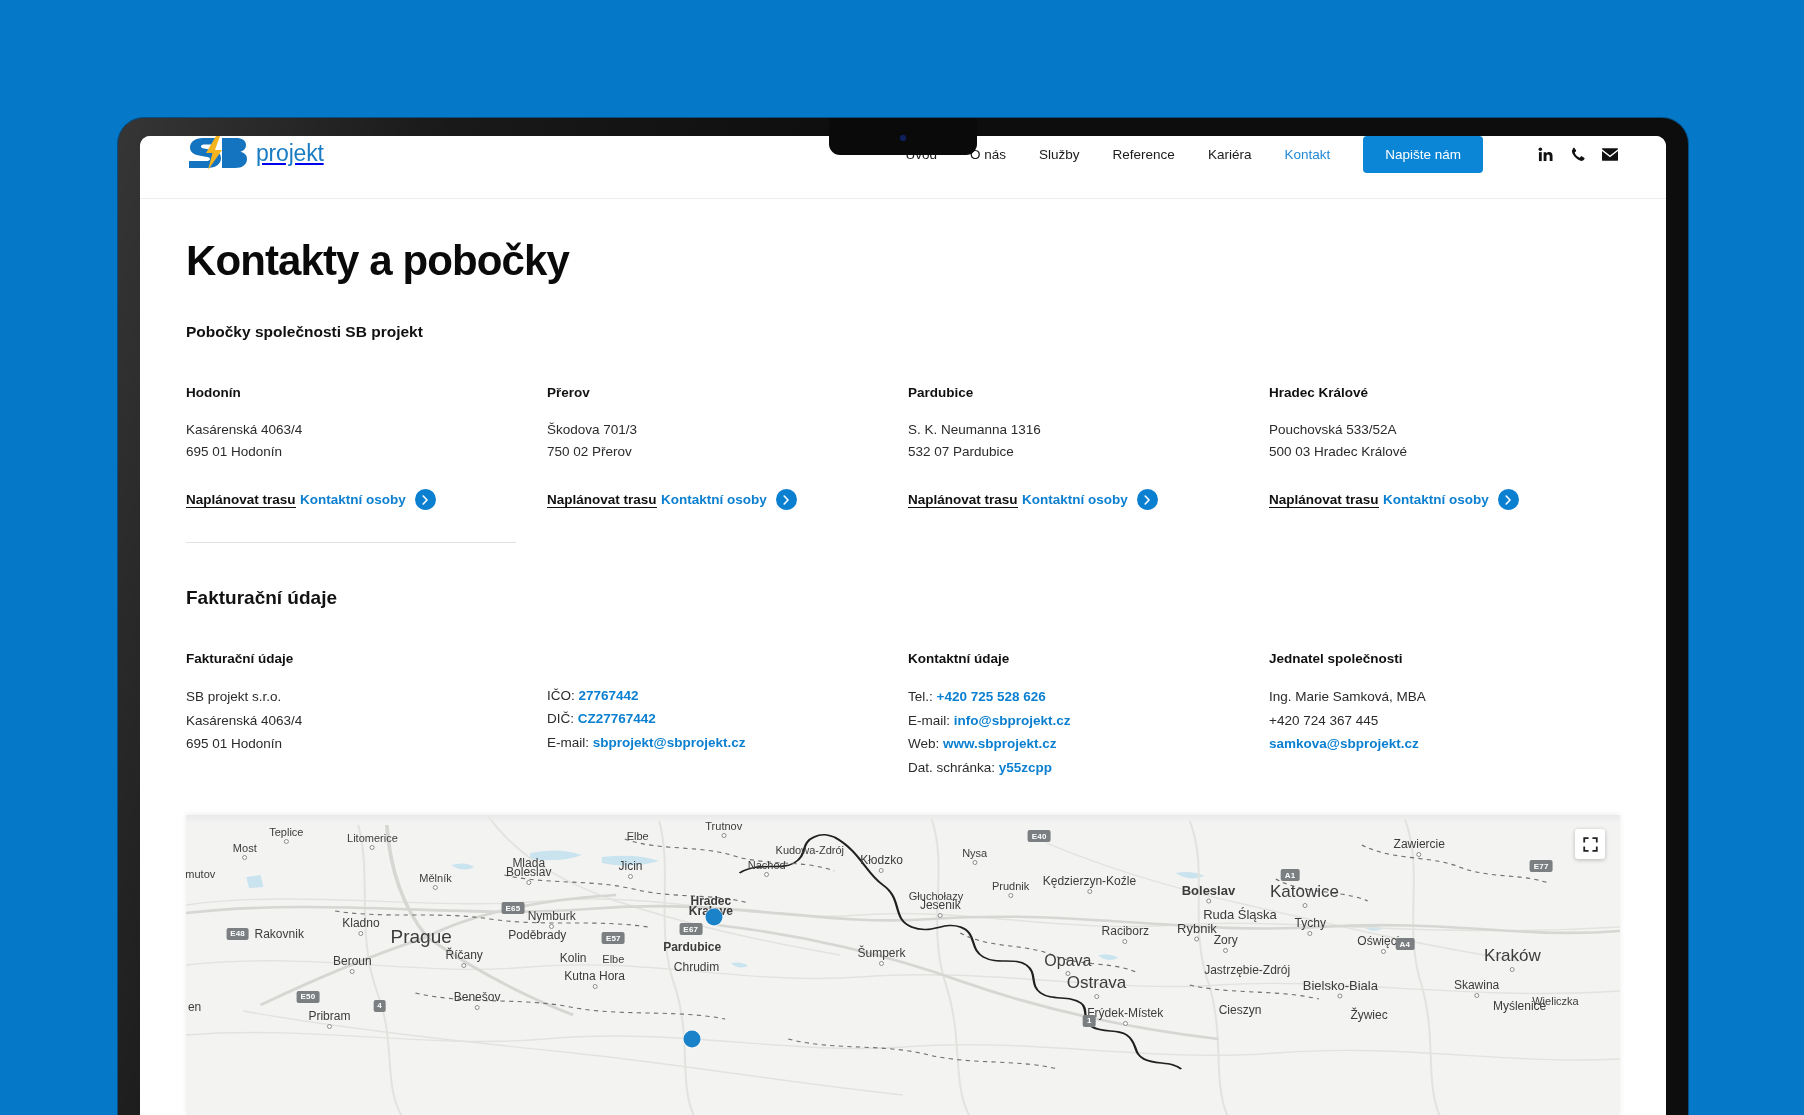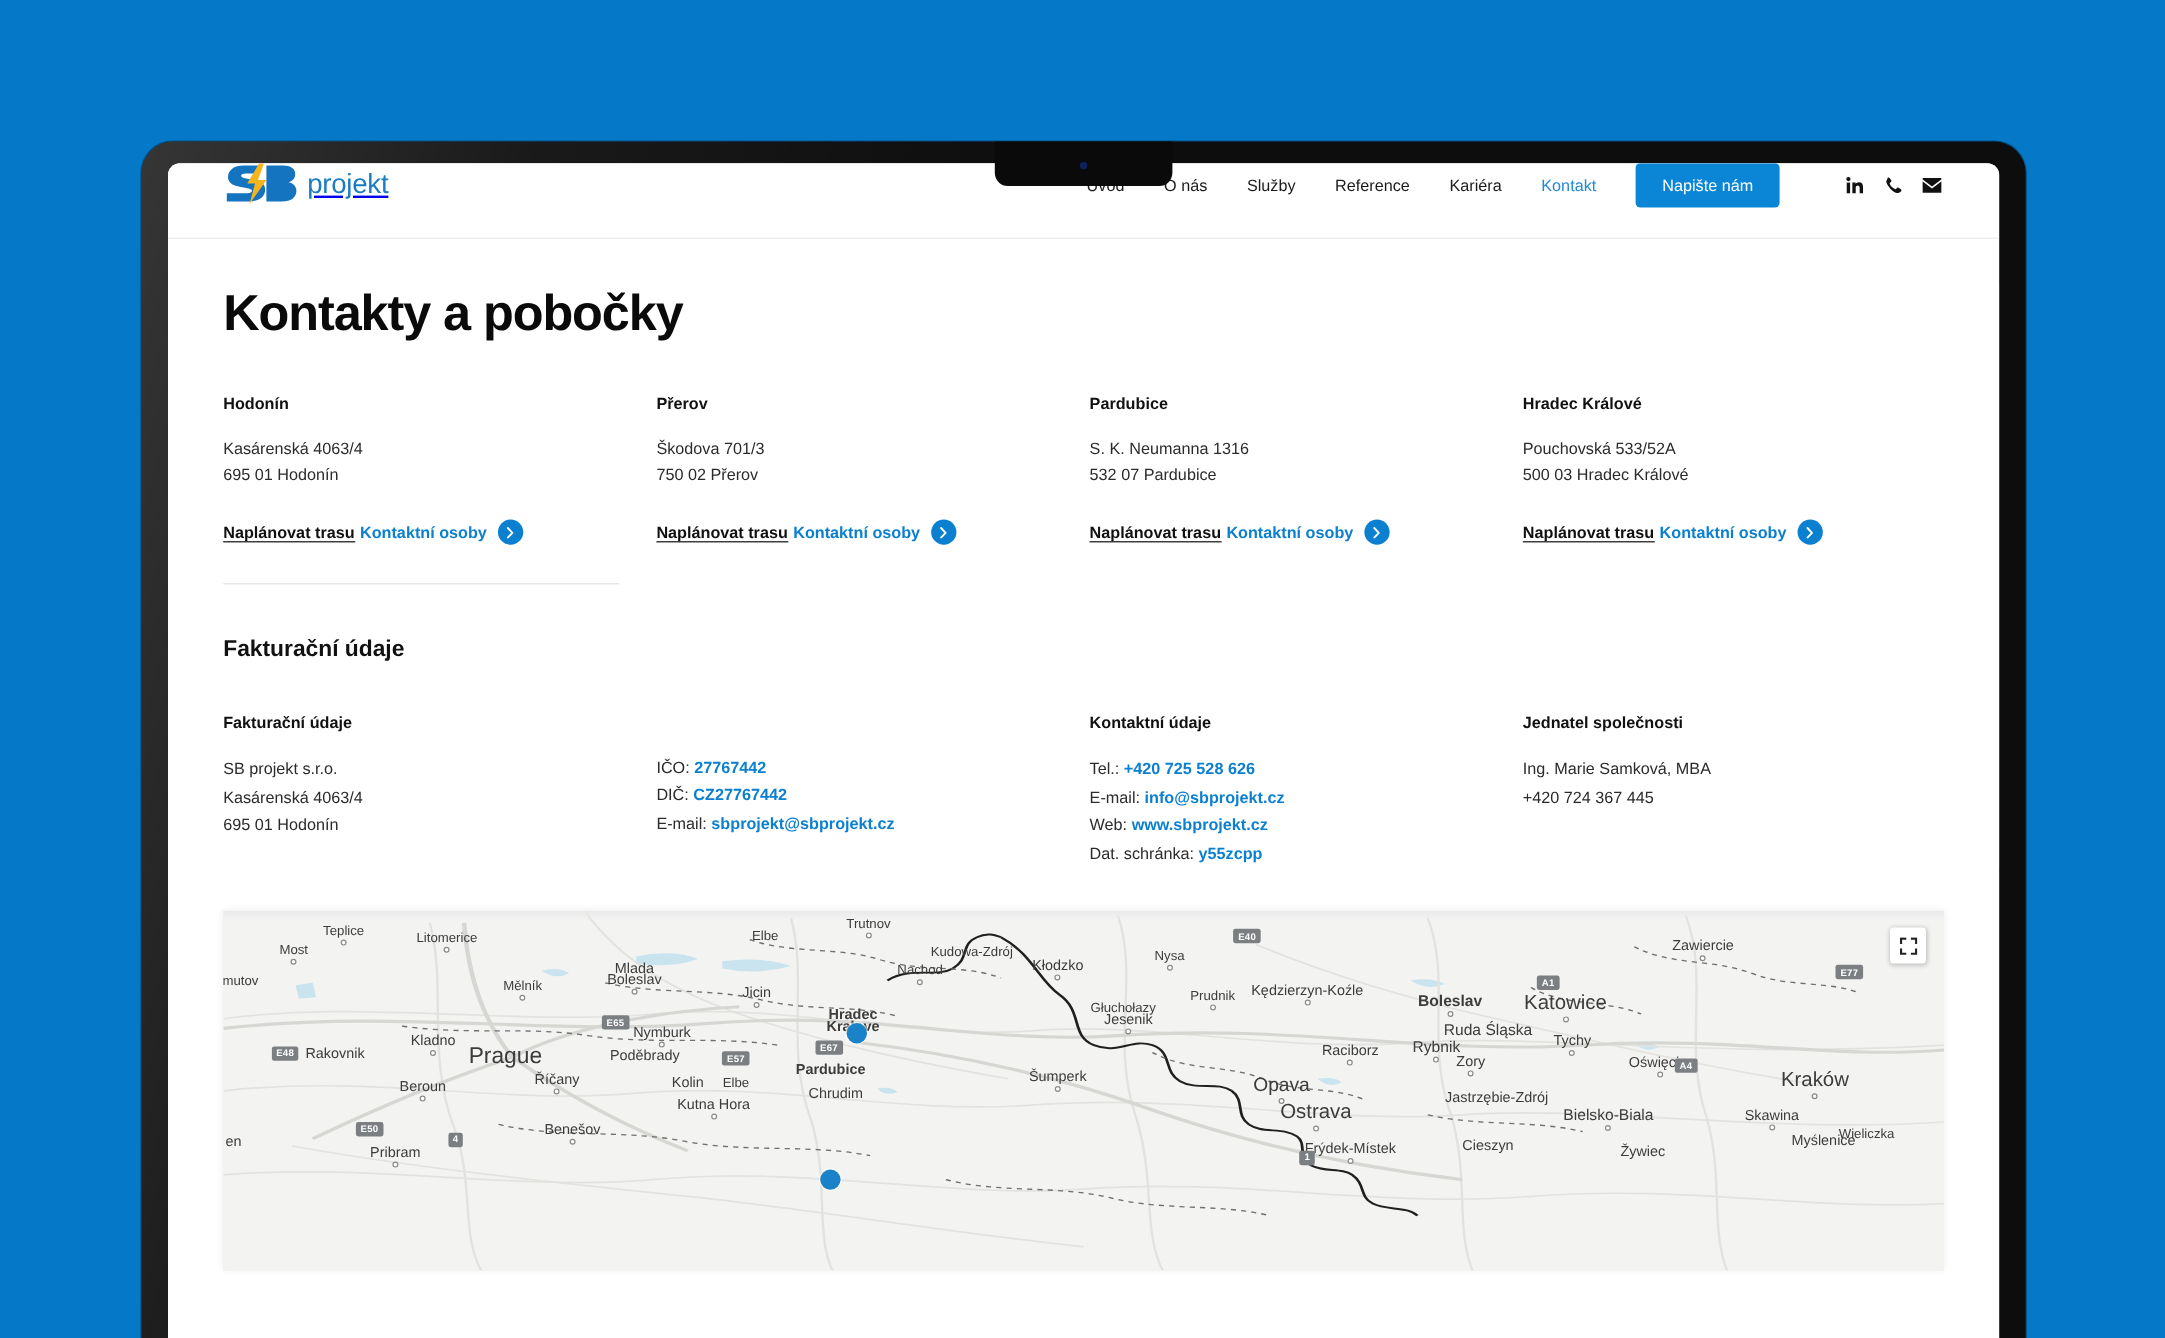--- a/index.html
+++ b/index.html
@@ -261,20 +261,21 @@
           </span>
         </span>
       </nav>
     </header>
 
     <div class="page">
 
 
       <h1 class="page-title">Kontakty a pobočky</h1>
 
+      <h2 class="section-sub">Pobočky společnosti SB projekt</h2>
 
       <div class="branches">
 
         <div class="branch">
           <h3>Hodonín</h3>
           <p>Kasárenská 4063/4</p>
           <p>695 01 Hodonín</p>
           <a class="route-link" href="#">Naplánovat trasu</a>
           <a class="persons-link" href="#">
             <span class="lbl">Kontaktní osoby</span>
@@ -379,20 +380,23 @@
           <p>
             <span>Dat. schránka:</span>
             <span class="val">y55zcpp</span>
           </p>
         </div>
 
         <div>
           <h3>Jednatel společnosti</h3>
           <p>Ing. Marie Samková, MBA</p>
           <p>+420 724 367 445</p>
+          <p>
+            <a href="#">samkova@sbprojekt.cz</a>
+          </p>
         </div>
       </div>
     </div>
 
     <div class="map-wrap">
       <svg class="map-svg" viewBox="0 0 1000 300" preserveAspectRatio="none">
         <rect width="1000" height="300" fill="#f3f3f2"></rect>
 
         <g fill="#c9e3ef">
           <path d="M240 38 q20 -6 36 2 q-14 8 -36 4z"></path>
@@ -449,21 +453,21 @@
 
       <div class="map-topfade"></div>
       <div id="map-overlay">
           <div class="map-label" style="left: 7%; top: 6.5%; font-size: 11px; font-weight: 400;"><span>Teplice</span><span class="dot-c"></span></div>
           <div class="map-label" style="left: 13%; top: 8.5%; font-size: 11px; font-weight: 400;"><span>Litomerice</span><span class="dot-c"></span></div>
           <div class="map-label" style="left: 4.1%; top: 12%; font-size: 11px; font-weight: 400;"><span>Most</span><span class="dot-c"></span></div>
           <div class="map-label" style="left: 1%; top: 19.5%; font-size: 11px; font-weight: 400;"><span>mutov</span></div>
           <div class="map-label" style="left: 17.4%; top: 22%; font-size: 11px; font-weight: 400;"><span>Mělník</span><span class="dot-c"></span></div>
           <div class="map-label" style="left: 23.9%; top: 16%; font-size: 12px; font-weight: 400;"><span>Mlada</span></div>
           <div class="map-label" style="left: 23.9%; top: 20%; font-size: 12px; font-weight: 400;"><span>Boleslav</span><span class="dot-c"></span></div>
-          <div class="map-label" style="left: 31%; top: 18%; font-size: 12px; font-weight: 400; margin-top: 17px;"><span>Jicin</span><span class="dot-c"></span></div>
+          <div class="map-label" style="left: 31%; top: 18%; font-size: 12px; font-weight: 400;"><span>Jicin</span><span class="dot-c"></span></div>
           <div class="map-label" style="left: 37.5%; top: 4.5%; font-size: 11px; font-weight: 400;"><span>Trutnov</span><span class="dot-c"></span></div>
           <div class="map-label" style="left: 43.5%; top: 11.5%; font-size: 11px; font-weight: 400;"><span>Kudowa-Zdrój</span></div>
           <div class="map-label" style="left: 40.5%; top: 17.5%; font-size: 11px; font-weight: 400;"><span>Nachod</span><span class="dot-c"></span></div>
           <div class="map-label" style="left: 12.2%; top: 37%; font-size: 12px; font-weight: 400;"><span>Kladno</span><span class="dot-c"></span></div>
           <div class="map-label" style="left: 6.5%; top: 39.5%; font-size: 12px; font-weight: 400;"><span>Rakovnik</span></div>
           <div class="map-label" style="left: 16.4%; top: 40.8%; font-size: 19px; font-weight: 400;"><span>Prague</span></div>
           <div class="map-label" style="left: 25.5%; top: 34.5%; font-size: 12px; font-weight: 400;"><span>Nymburk</span><span class="dot-c"></span></div>
           <div class="map-label" style="left: 24.5%; top: 40%; font-size: 12px; font-weight: 400;"><span>Poděbrady</span></div>
           <div class="map-label" style="left: 27%; top: 47.5%; font-size: 12px; font-weight: 400;"><span>Kolin</span></div>
           <div class="map-label" style="left: 19.4%; top: 47.5%; font-size: 12px; font-weight: 400;"><span>Říčany</span><span class="dot-c"></span></div>

